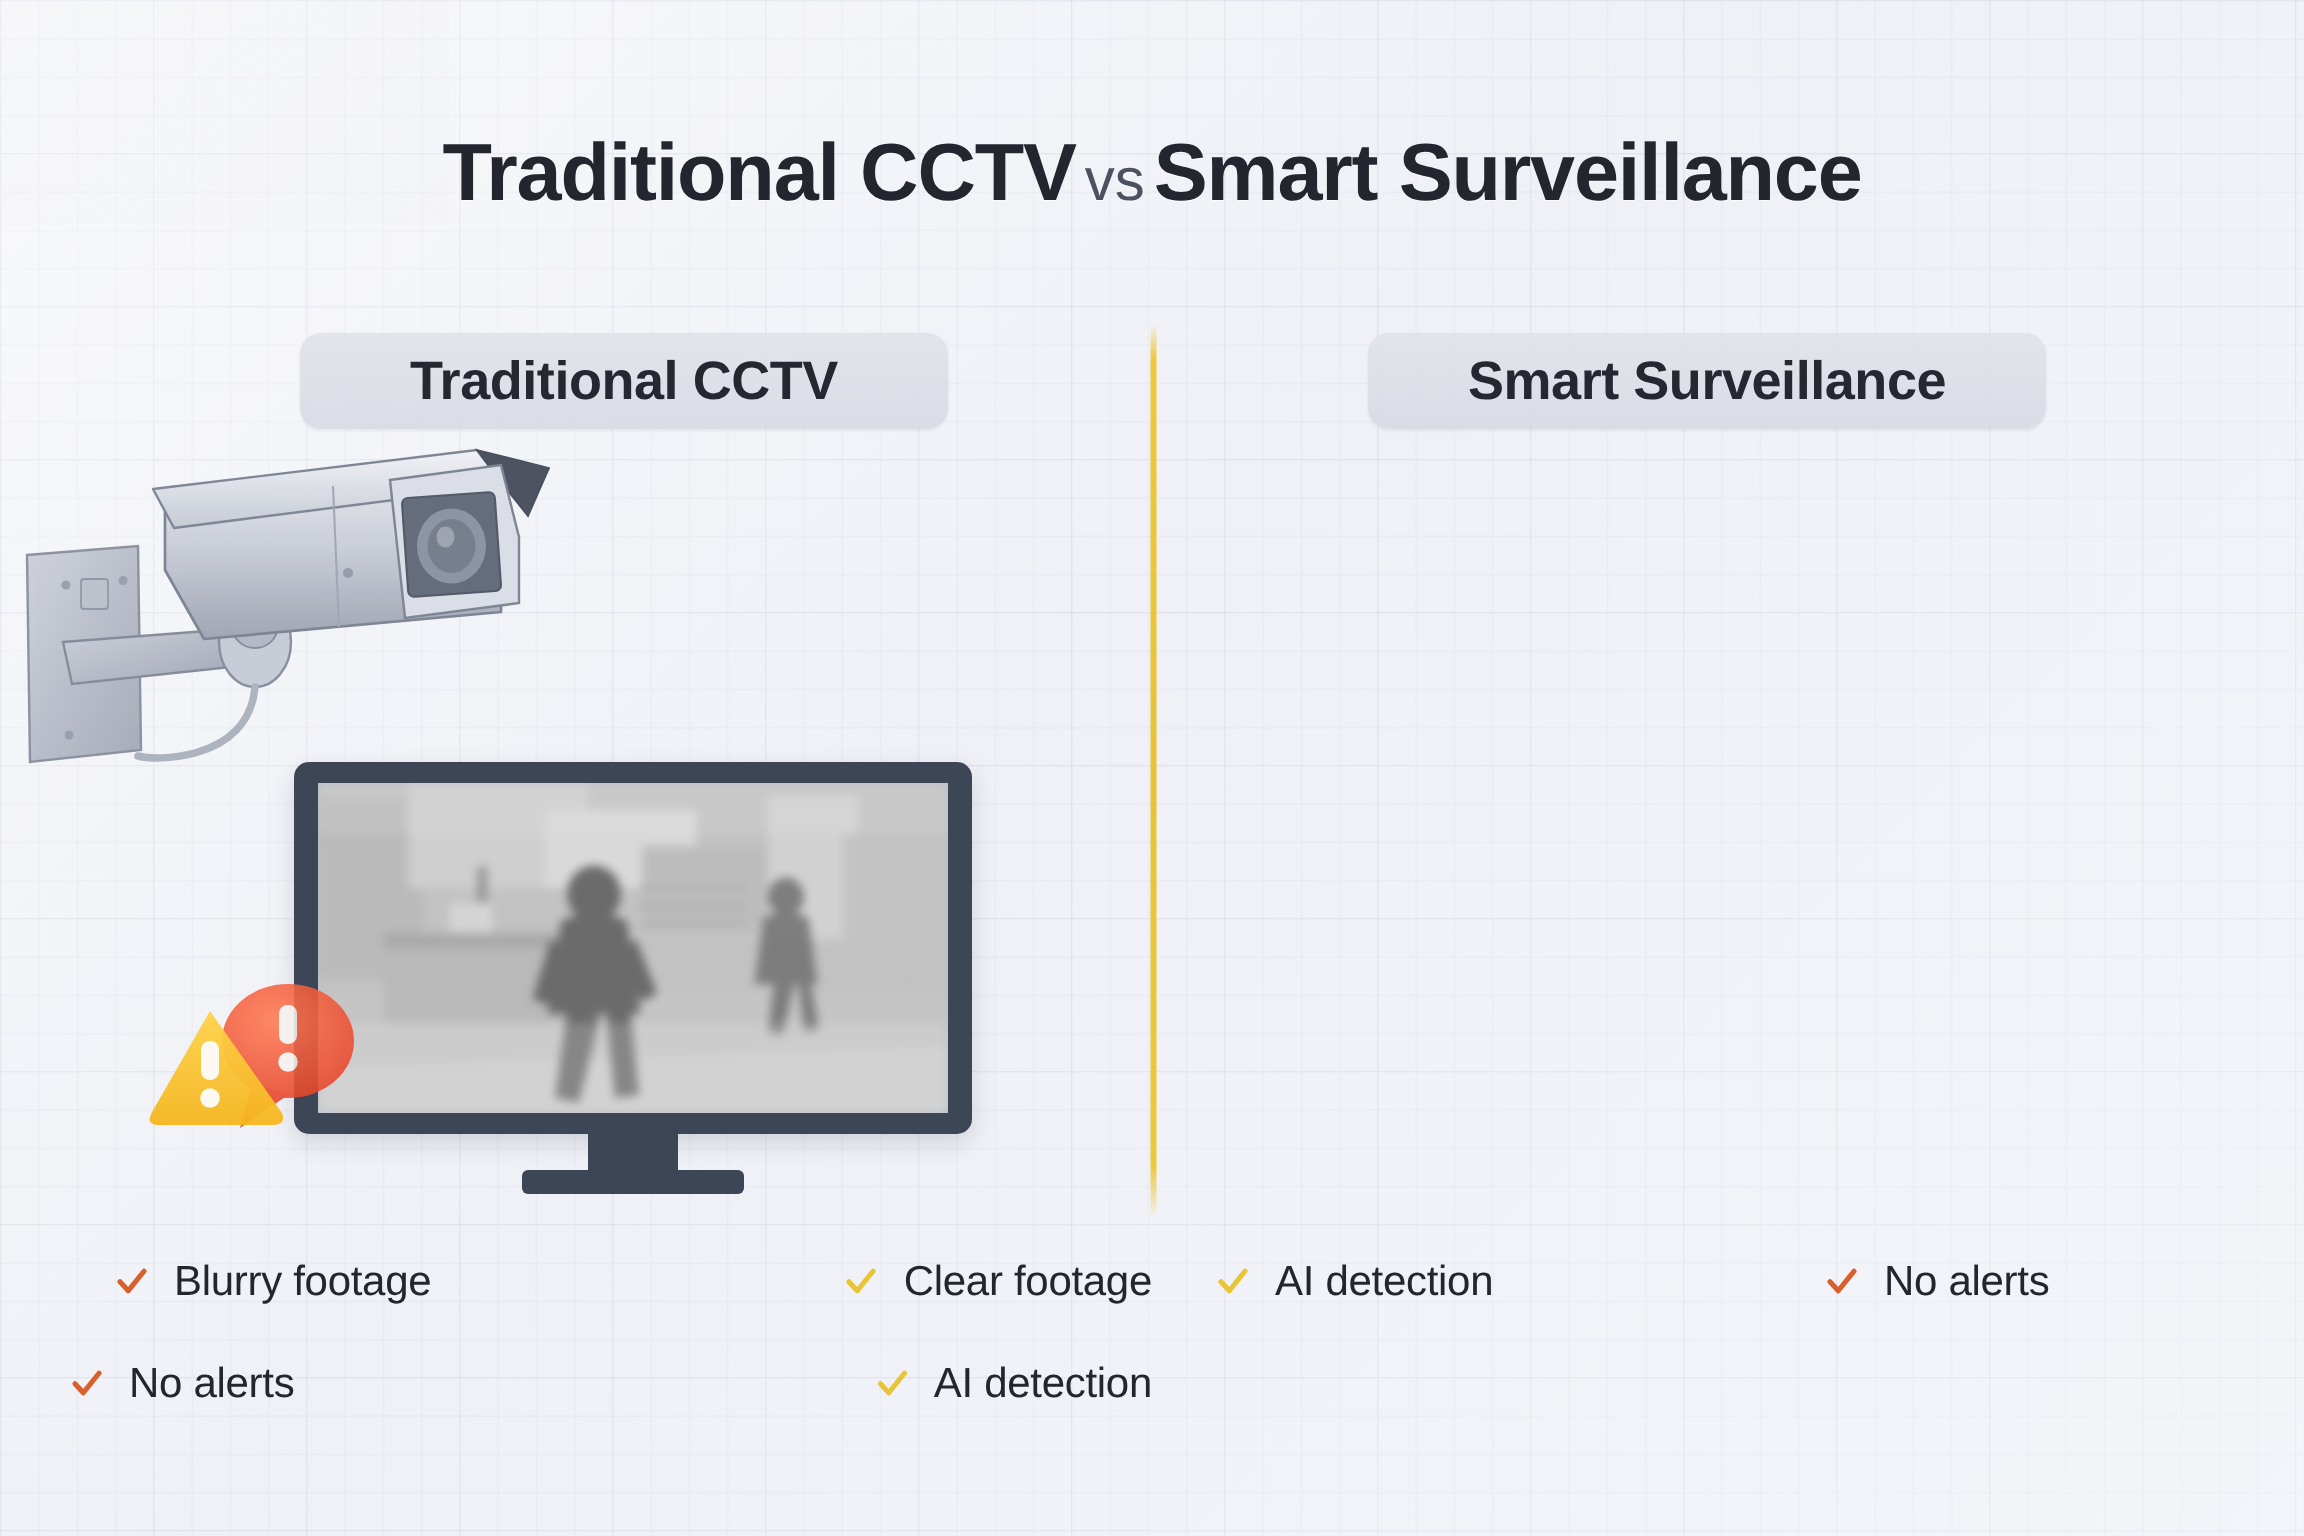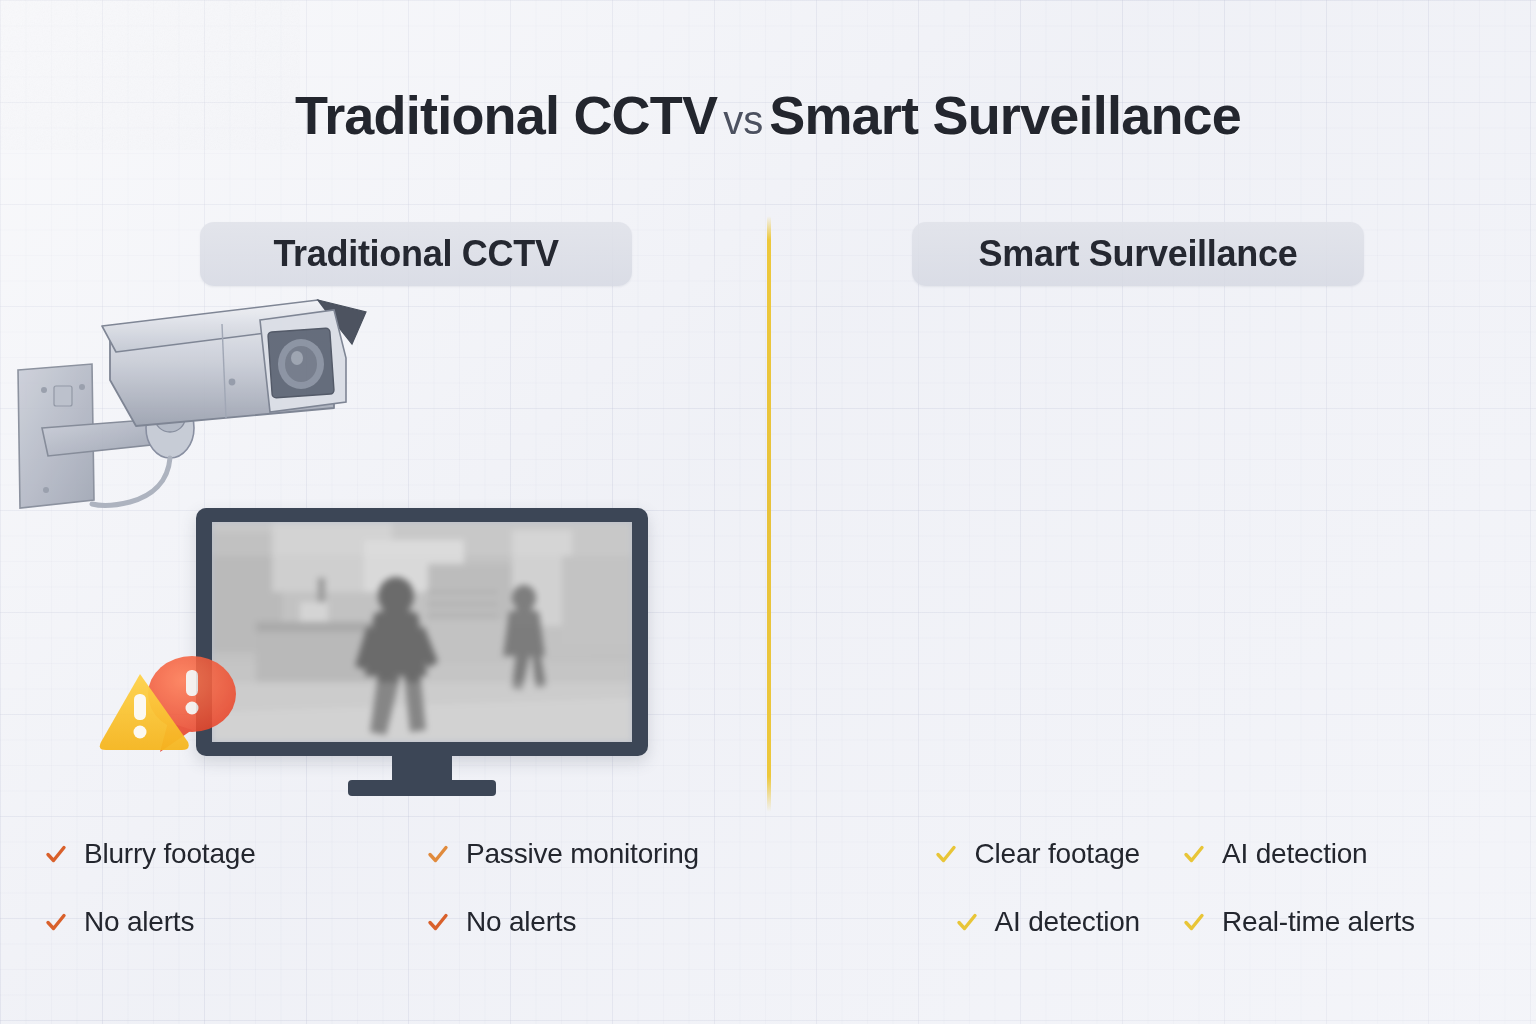--- a/index.html
+++ b/index.html
@@ -192,21 +192,21 @@
     height: 136px;
     z-index: 34;
     display: grid;
     grid-template-columns: 380px 388px 372px 396px;
     grid-template-rows: 68px 68px;
   }
   .feature {
     display: flex;
     align-items: center;
     gap: 16px;
-    padding-left: 44px;
+    padding-left: 76px;
   }
   .feature.col2 { padding-left: 46px; }
   .feature.col3 { padding-left: 50px; justify-content: flex-end; }
   .feature.col4 { padding-left: 42px; }
 
   .check {
     flex: 0 0 auto;
     width: 24px;
     height: 24px;
     display: block;
@@ -397,63 +397,51 @@
 
   <div id="features">
 
     <div class="feature col1">
       <svg class="check" viewBox="0 0 24 24">
         <path d="M4 12.5 L9.5 18.5 L20 5.5" fill="none" stroke="#d9602b" stroke-width="3.4" stroke-linecap="round" stroke-linejoin="round"></path>
       </svg>
       <span class="feature-label">Blurry footage</span>
     </div>
 
+
+    <div class="feature col3">
+      <svg class="check" viewBox="0 0 24 24">
+        <path d="M4 12.5 L9.5 18.5 L20 5.5" fill="none" stroke="#e8c537" stroke-width="3.4" stroke-linecap="round" stroke-linejoin="round"></path>
+      </svg>
+      <span class="feature-label">Clear footage</span>
+    </div>
+
+    <div class="feature col4">
+      <svg class="check" viewBox="0 0 24 24">
+        <path d="M4 12.5 L9.5 18.5 L20 5.5" fill="none" stroke="#e8c537" stroke-width="3.4" stroke-linecap="round" stroke-linejoin="round"></path>
+      </svg>
+      <span class="feature-label">AI detection</span>
+    </div>
+
+    <div class="feature col1">
+      <svg class="check" viewBox="0 0 24 24">
+        <path d="M4 12.5 L9.5 18.5 L20 5.5" fill="none" stroke="#d9602b" stroke-width="3.4" stroke-linecap="round" stroke-linejoin="round"></path>
+      </svg>
+      <span class="feature-label">No alerts</span>
+    </div>
+
     <div class="feature col2">
       <svg class="check" viewBox="0 0 24 24">
-        <path d="M4 12.5 L9.5 18.5 L20 5.5" fill="none" stroke="#e08a3c" stroke-width="3.4" stroke-linecap="round" stroke-linejoin="round"></path>
-      </svg>
-      <span class="feature-label">Passive monitoring</span>
+        <path d="M4 12.5 L9.5 18.5 L20 5.5" fill="none" stroke="#d9602b" stroke-width="3.4" stroke-linecap="round" stroke-linejoin="round"></path>
+      </svg>
+      <span class="feature-label">No alerts</span>
     </div>
 
     <div class="feature col3">
       <svg class="check" viewBox="0 0 24 24">
         <path d="M4 12.5 L9.5 18.5 L20 5.5" fill="none" stroke="#e8c537" stroke-width="3.4" stroke-linecap="round" stroke-linejoin="round"></path>
       </svg>
-      <span class="feature-label">Clear footage</span>
-    </div>
-
-    <div class="feature col4">
-      <svg class="check" viewBox="0 0 24 24">
-        <path d="M4 12.5 L9.5 18.5 L20 5.5" fill="none" stroke="#e8c537" stroke-width="3.4" stroke-linecap="round" stroke-linejoin="round"></path>
-      </svg>
       <span class="feature-label">AI detection</span>
     </div>
 
-    <div class="feature col1">
-      <svg class="check" viewBox="0 0 24 24">
-        <path d="M4 12.5 L9.5 18.5 L20 5.5" fill="none" stroke="#d9602b" stroke-width="3.4" stroke-linecap="round" stroke-linejoin="round"></path>
-      </svg>
-      <span class="feature-label">No alerts</span>
-    </div>
-
-    <div class="feature col2">
-      <svg class="check" viewBox="0 0 24 24">
-        <path d="M4 12.5 L9.5 18.5 L20 5.5" fill="none" stroke="#d9602b" stroke-width="3.4" stroke-linecap="round" stroke-linejoin="round"></path>
-      </svg>
-      <span class="feature-label">No alerts</span>
-    </div>
-
-    <div class="feature col3">
-      <svg class="check" viewBox="0 0 24 24">
-        <path d="M4 12.5 L9.5 18.5 L20 5.5" fill="none" stroke="#e8c537" stroke-width="3.4" stroke-linecap="round" stroke-linejoin="round"></path>
-      </svg>
-      <span class="feature-label">AI detection</span>
-    </div>
-
-    <div class="feature col4">
-      <svg class="check" viewBox="0 0 24 24">
-        <path d="M4 12.5 L9.5 18.5 L20 5.5" fill="none" stroke="#e8c537" stroke-width="3.4" stroke-linecap="round" stroke-linejoin="round"></path>
-      </svg>
-      <span class="feature-label">Real-time alerts</span>
-    </div>
   </div>
 
 </div>
 
 </body></html>

